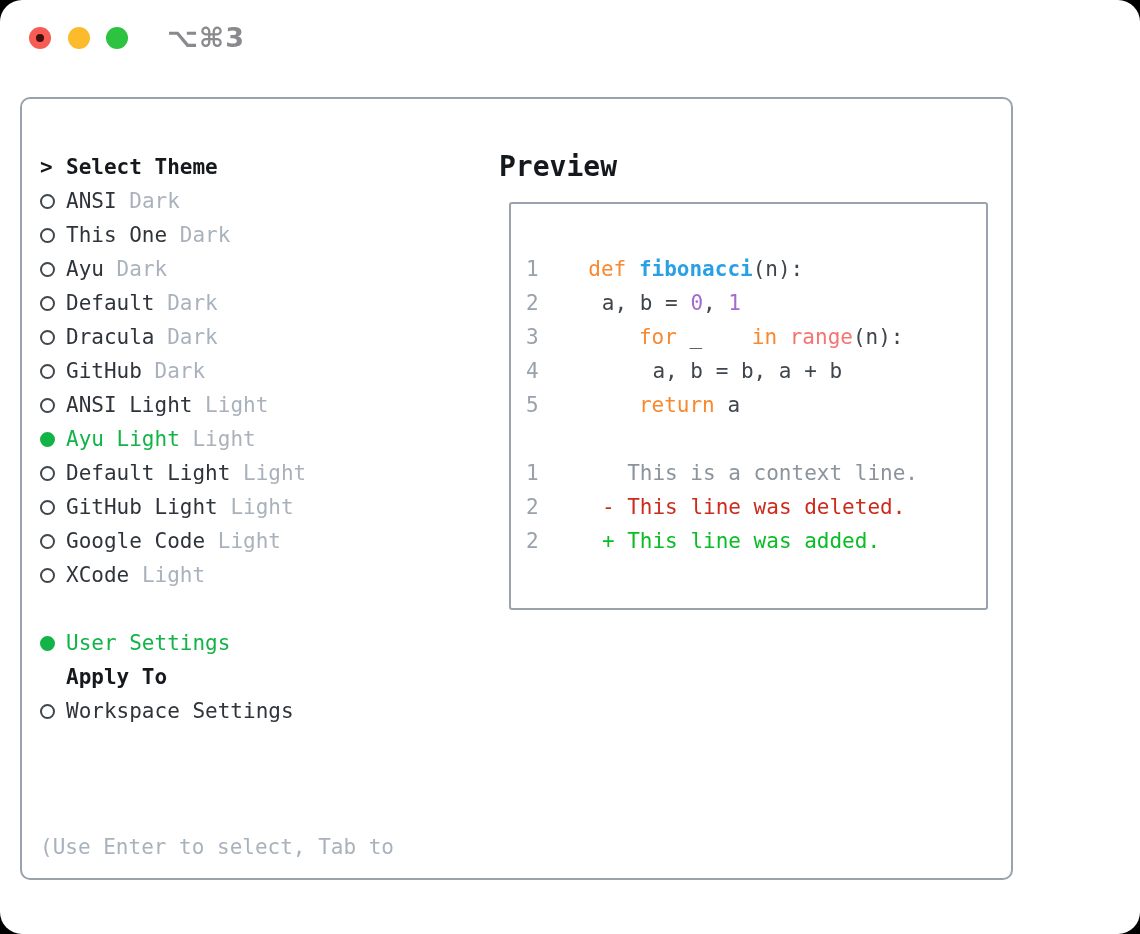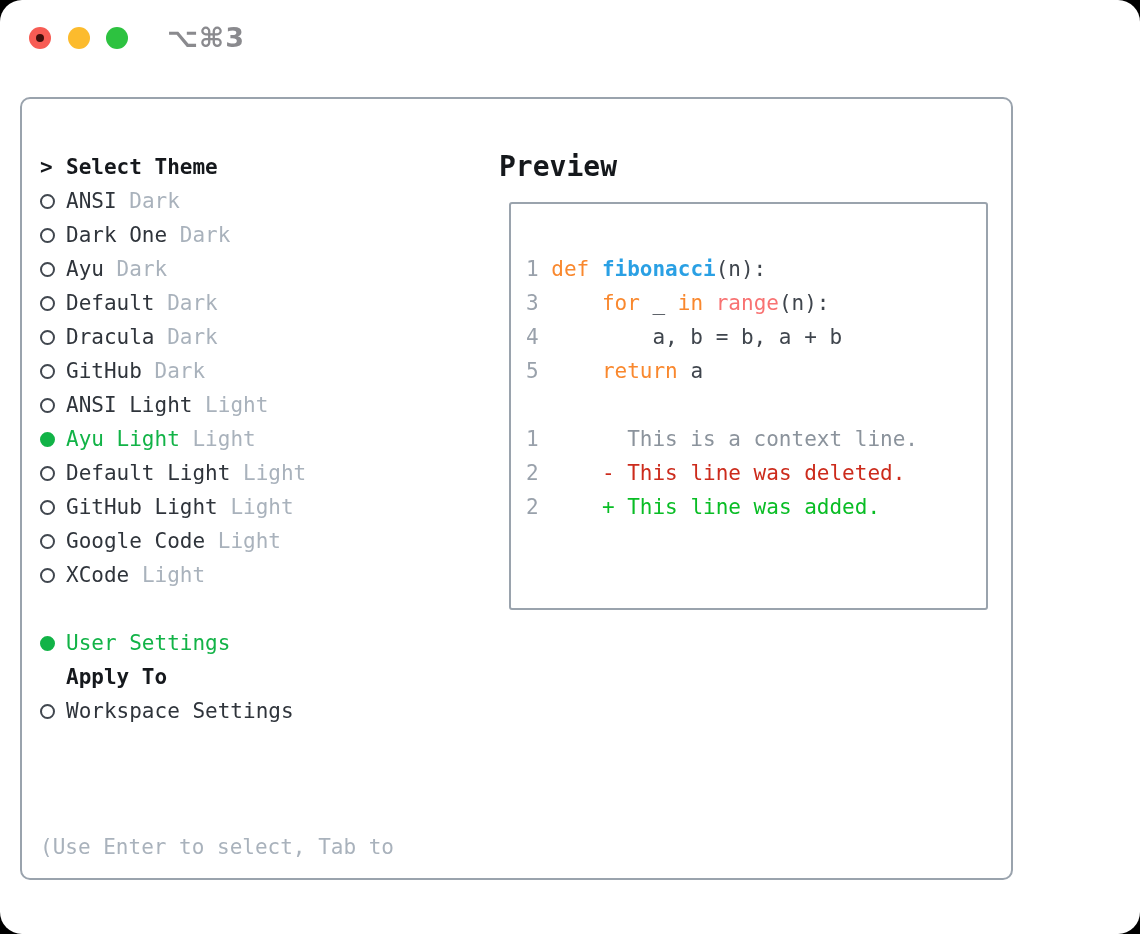--- a/index.html
+++ b/index.html
@@ -40,21 +40,21 @@
   
   .preview-header{position:absolute;left:477px;top:51px;height:34px;line-height:34px;font-size:28px;font-weight:bold;color:var(--heading-text);}
   .preview-box{
     position:absolute;left:487px;top:103px;width:479px;height:408px;box-sizing:border-box;
     border:2px solid var(--border-gray);border-radius:3px;background:#fff;
   }
   .code{position:absolute;left:15px;top:48px;font-size:21px;}
   .code-line{height:34px;line-height:34px;white-space:pre;}
   .c-num{color:var(--line-number-gray);}
   .c-plain{color:var(--code-text);}
-  .c-kw{color:var(--keyword-orange);}
+  .c-kw{color:var(--keyword-orange);margin-left:37px;}
   .c-fn{color:var(--function-blue);font-weight:bold;}
   .c-const{color:var(--number-purple);}
   .c-call{color:var(--call-pink);}
   .c-ctx{color:var(--context-gray);}
   .c-del{color:var(--deleted-red);}
   .c-add{color:var(--added-green);}
 </style>
 </head>
 <body>
 
@@ -67,21 +67,21 @@
     <div class="light yellow"></div>
     <div class="light green"></div>
     <div class="title">⌥⌘3</div>
   </div>
 
   <div class="panel">
 
     <div class="list" id="theme-list">
         <div class="row"><span class="marker-slot prompt">&gt;</span><span class="hdr">Select Theme</span></div>
         <div class="row"><span class="marker-slot"><span class="ring"></span></span><span class="iname">ANSI</span><span class="iname"> </span><span class="itag">Dark</span></div>
-        <div class="row"><span class="marker-slot"><span class="ring"></span></span><span class="iname">Dark One</span><span class="iname"> </span><span class="itag">Dark</span></div>
+        <div class="row"><span class="marker-slot"><span class="ring"></span></span><span class="iname">This One</span><span class="iname"> </span><span class="itag">Dark</span></div>
         <div class="row"><span class="marker-slot"><span class="ring"></span></span><span class="iname">Ayu</span><span class="iname"> </span><span class="itag">Dark</span></div>
         <div class="row"><span class="marker-slot"><span class="ring"></span></span><span class="iname">Default</span><span class="iname"> </span><span class="itag">Dark</span></div>
         <div class="row"><span class="marker-slot"><span class="ring"></span></span><span class="iname">Dracula</span><span class="iname"> </span><span class="itag">Dark</span></div>
         <div class="row"><span class="marker-slot"><span class="ring"></span></span><span class="iname">GitHub</span><span class="iname"> </span><span class="itag">Dark</span></div>
         <div class="row"><span class="marker-slot"><span class="ring"></span></span><span class="iname">ANSI Light</span><span class="iname"> </span><span class="itag">Light</span></div>
         <div class="row"><span class="marker-slot"><span class="ring filled"></span></span><span class="iname selected">Ayu Light</span><span class="iname"> </span><span class="itag">Light</span></div>
         <div class="row"><span class="marker-slot"><span class="ring"></span></span><span class="iname">Default Light</span><span class="iname"> </span><span class="itag">Light</span></div>
         <div class="row"><span class="marker-slot"><span class="ring"></span></span><span class="iname">GitHub Light</span><span class="iname"> </span><span class="itag">Light</span></div>
         <div class="row"><span class="marker-slot"><span class="ring"></span></span><span class="iname">Google Code</span><span class="iname"> </span><span class="itag">Light</span></div>
         <div class="row"><span class="marker-slot"><span class="ring"></span></span><span class="iname">XCode</span><span class="iname"> </span><span class="itag">Light</span></div>
@@ -94,20 +94,21 @@
     <div class="hint">
       <div>(Use Enter to select, Tab to</div>
       <div>change focus)</div>
     </div>
 
     <div class="preview-header">Preview</div>
 
     <div class="preview-box">
       <div class="code" id="code">
           <div class="code-line"><span class="c-num">1 </span><span class="c-kw">def</span><span class="c-plain"> </span><span class="c-fn">fibonacci</span><span class="c-plain">(n):</span></div>
+          <div class="code-line"><span class="c-num">2 </span><span class="c-plain">    a, b = </span><span class="c-const">0</span><span class="c-plain">, </span><span class="c-const">1</span></div>
           <div class="code-line"><span class="c-num">3 </span><span class="c-plain">    </span><span class="c-kw">for</span><span class="c-plain"> _ </span><span class="c-kw">in</span><span class="c-plain"> </span><span class="c-call">range</span><span class="c-plain">(n):</span></div>
           <div class="code-line"><span class="c-num">4 </span><span class="c-plain">        a, b = b, a + b</span></div>
           <div class="code-line"><span class="c-num">5 </span><span class="c-plain">    </span><span class="c-kw">return</span><span class="c-plain"> a</span></div>
           <div class="code-line">&nbsp;</div>
           <div class="code-line"><span class="c-num">1</span><span class="c-ctx">       This is a context line.</span></div>
           <div class="code-line"><span class="c-num">2</span><span class="c-plain">     </span><span class="c-del">- This line was deleted.</span></div>
           <div class="code-line"><span class="c-num">2</span><span class="c-plain">     </span><span class="c-add">+ This line was added.</span></div>
         </div>
     </div>
 

